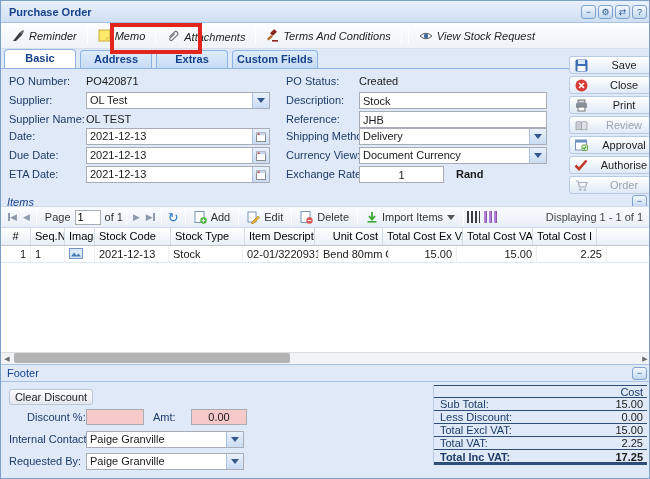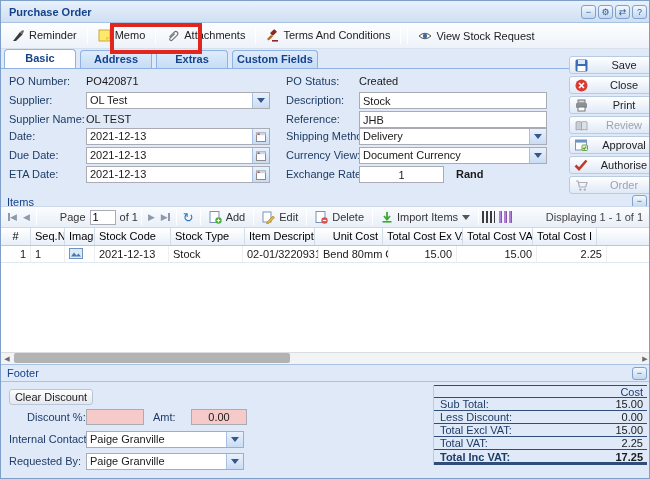--- a/index.html
+++ b/index.html
@@ -24,22 +24,22 @@
     text-align:center; cursor:pointer; user-select:none;
   }
   
   #apptoolbar {
     left:0; top:22px; width:650px; height:26px;
     background:linear-gradient(#fdfeff,#eef3fa);
     border-bottom:1px solid #d7e1ee;
     display:flex; align-items:center; padding:0 4px;
   }
   .tbtn {
-    display:flex; align-items:flex-start; gap:4px; padding:3px 7px; border-radius:3px;
-    color:#222; cursor:pointer; white-space:nowrap;
+    display:flex; align-items:flex-end; gap:4px; padding:3px 7px; border-radius:3px;
+    color:#222; cursor:pointer; white-space:nowrap;font-style:italic;
   }
   .tbtn.disabled { color:#9aa4b2; cursor:default; }
   .tsep { width:1px; height:16px; background:#c8d6e8; border-right:1px solid #fff; margin:0 3px; }
   #annotation {
     left:109px; top:22px; width:92px; height:31px;
     border:4px solid #e2261d; z-index:50; pointer-events:none;
   }
   
   #tabstrip {
     left:0; top:48px; width:650px; height:20px;
@@ -70,21 +70,21 @@
   
   .abtn {
     position:absolute; left:568px; width:101px; height:18px; border:1px solid #b9cbe3; border-radius:3px;
     background:linear-gradient(#ffffff,#dfe9f6); display:flex; align-items:center; cursor:pointer;
   }
   .abtn .ic { width:16px; display:flex; justify-content:center; margin-left:3px; }
   .abtn .lb { flex:1; text-align:center; color:#222; margin-right:10px; }
   .abtn.disabled .lb { color:#9aa4b2; }
   .abtn.disabled { cursor:default; }
   
-  #itemshdr { left:0; top:193px; width:650px; height:12px; }
+  #itemshdr { left:0; top:193px; width:650px; height:12px;font-style:italic; }
   #itemshdr .ptitle, #footerhdr .ptitle { position:absolute; left:6px; top:2px; color:#15428b; }
   .collapsebtn {
     position:absolute; width:15px; height:13px; border:1px solid #7fa1cc; border-radius:3px;
     background:linear-gradient(#f3f8fe,#c3d8f0); color:#2c5a95; font-size:9px; line-height:11px; text-align:center; cursor:pointer;
   }
   #itemstoolbar {
     left:0; top:205px; width:650px; height:22px;
     background:linear-gradient(#fafcfe,#e9eff8); border-top:1px solid #cdd9ea; border-bottom:1px solid #cdd9ea;
     display:flex; align-items:center; padding:0 4px; color:#333;
   }
@@ -357,21 +357,21 @@
 
   <div id="itemshdr" class="abs">
     <span class="ptitle">Items</span>
   </div>
   <div class="collapsebtn" style="left:631px;top:194px">−</div>
 
   <div id="itemstoolbar" class="abs">
     <span class="pgbtn"><span class="bar"></span>◀</span>
     <span class="pgbtn">◀</span>
     <div class="tsep"></div>
-    <span style="margin-left:20px">Page</span>
+    <span style="margin-left:5px">Page</span>
     <input id="pageinput" value="1" style="">
     <span>of 1</span>
     <div class="tsep"></div>
     <span class="pgbtn">▶</span>
     <span class="pgbtn">▶<span class="bar"></span></span>
     <div class="tsep"></div>
     <span class="pgbtn" style="color:#2e78c0;font-size:13px">↻</span>
     <div class="tsep"></div>
     <div class="gbtn">
       <span>

